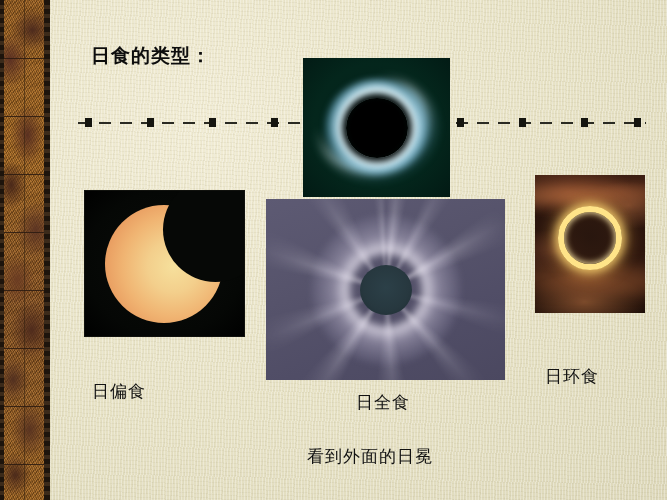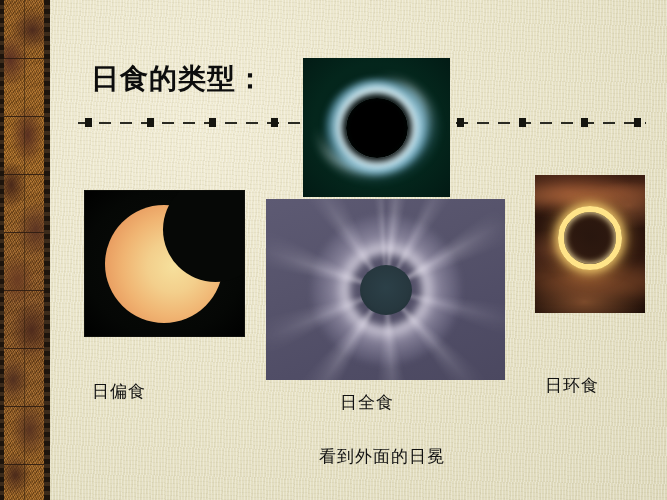--- a/index.html
+++ b/index.html
@@ -67,22 +67,22 @@
   .band-vline {
     position: absolute;
     top: 0; left: 24px; width: 1px; height: 500px;
     background: #33200f;
     opacity: .55;
   }
 
   
   .title {
     position: absolute;
-    left: 91px; top: 60px;
-    font-size: 28px;
+    left: 91px; top: 43px;
+    font-size: 19px;
     font-weight: 700;
     color: #0d0d0d;
     letter-spacing: 1px;
     white-space: nowrap;
   }
 
   
   .divider {
     position: absolute;
     left: 78px; top: 118px;
@@ -306,23 +306,23 @@
 
   
   .caption {
     position: absolute;
     font-size: 17px;
     color: #121212;
     white-space: nowrap;
     letter-spacing: 1px;
   }
   .caption-partial { left: 92px; top: 380px; }
-  .caption-total   { left: 340px; top: 391px; font-family: Liberation Serif, serif; }
-  .caption-corona  { left: 307px; top: 445px; margin-left: 12px; }
-  .caption-annular { left: 545px; top: 365px; margin-top: 9px; }
+  .caption-total   { left: 356px; top: 391px; font-family: Liberation Serif, serif; }
+  .caption-corona  { left: 307px; top: 445px; }
+  .caption-annular { left: 545px; top: 365px; }
 </style>
 </head>
 <body>
 
 <div class="slide">
 
   <div class="left-band">
     <div class="band-texture"></div>
     <div class="band-vline"></div>
     <div class="band-hline" style="top:58px"></div>

